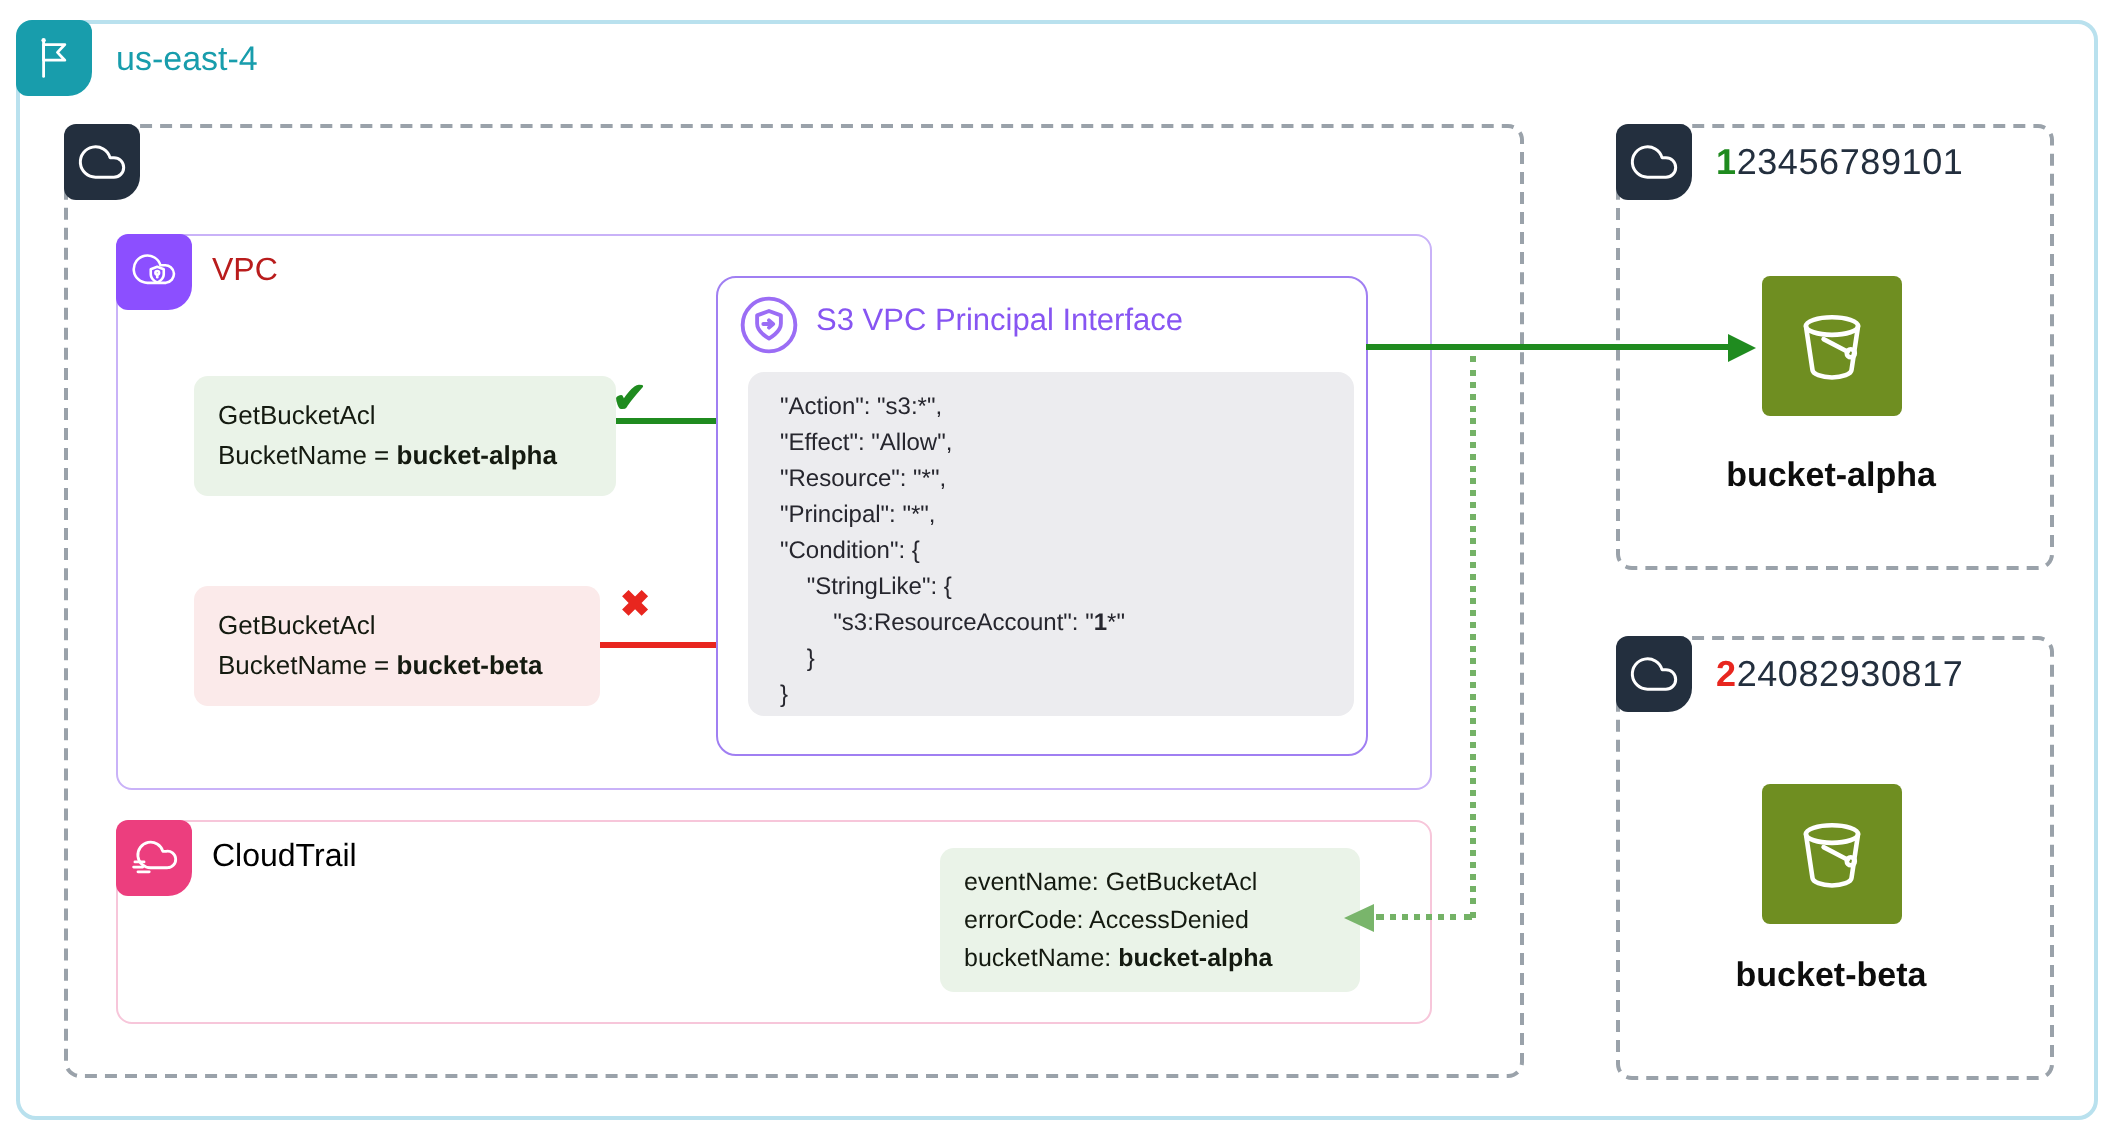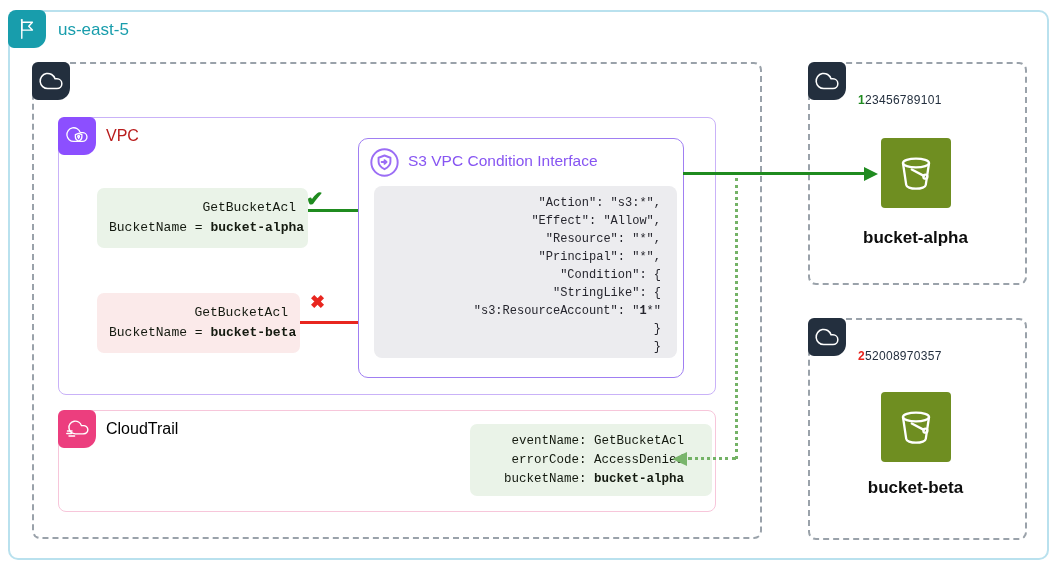--- a/index.html
+++ b/index.html
@@ -24,33 +24,33 @@
   .sq-navy{background:#232f3e;}
   .sq-purple{background:#8c4fff;}
   .sq-pink{background:#ec3e7e;}
   .bucket-sq{width:70px;height:70px;background:#6f8e21;border-radius:4px;display:flex;align-items:center;justify-content:center;}
 
   
   .region-label{left:58px;top:20px;font-size:17px;color:#189dac;}
   .vpc-label{left:106px;top:127px;font-size:16px;color:#b91c1c;}
   .ep-title{left:408px;top:152px;font-size:15.5px;color:#8755f2;}
   .ct-label{left:106px;top:420px;font-size:16px;color:#000000;}
-  .acct-num{font-size:12px;color:#232f3e;letter-spacing:.3px;margin-top:22px;}
+  .acct-num{font-size:18px;color:#232f3e;letter-spacing:.3px;}
   .acct-num b.g{color:#1f8b1f;} .acct-num b.r{color:#e8261f;}
   .bucket-label{width:215px;text-align:center;font-size:17px;font-weight:bold;color:#0d0d0d;}
 
   
-  pre{margin:0;font-family:Liberation Mono, monospace;white-space:pre;text-align:right;}
+  pre{margin:0;font-family:Liberation Sans, sans-serif;white-space:pre;}
   .req{border-radius:7px;padding:10px 12px;font-size:13px;line-height:1.55;color:#141a10;}
   .req-ok{left:97px;top:188px;width:187px;background:#eaf3e8;}
   .req-no{left:97px;top:293px;width:179px;background:#fbeaea;}
   .code{left:374px;top:186px;width:271px;height:156px;background:#ececef;border-radius:8px;
         padding:8px 16px;font-size:12px;line-height:18px;color:#26262e;overflow:hidden;}
   .log{left:470px;top:424px;width:186px;background:#eaf3e8;border-radius:7px;
-       padding:8px 28px;font-size:12.5px;line-height:1.5;color:#141a10;}
+       padding:8px 12px;font-size:12.5px;line-height:1.5;color:#141a10;}
 
   
   .mark-ok{left:306px;top:187px;font-size:21px;font-weight:bold;color:#1f8b1f;}
   .mark-no{left:310px;top:291px;font-size:18px;font-weight:bold;color:#e8261f;}
   .hline{height:0;}
   .l-ok{left:308px;top:209px;width:50px;border-top:3px solid #1f8b1f;}
   .l-no{left:300px;top:321px;width:58px;border-top:3px solid #e8261f;}
   .l-main{left:683px;top:172px;width:183px;border-top:3px solid #1f8b1f;}
   .head-r{left:864px;top:167px;width:0;height:0;border-top:7px solid transparent;
           border-bottom:7px solid transparent;border-left:14px solid #1f8b1f;}
@@ -65,21 +65,21 @@
 <div class="canvas">
 
   <div class="abs region-box"></div>
   <div class="abs icon-sq sq-teal" style="left:8px;top:10px;">
     <svg width="26" height="26" viewBox="0 0 24 24" fill="none" stroke="#fff" stroke-width="1.3" stroke-linecap="round" stroke-linejoin="round">
       <circle cx="7.2" cy="3.8" r="1" fill="#fff" stroke="none"></circle>
       <line x1="7.2" y1="4.8" x2="7.2" y2="20.5"></line>
       <path d="M7.2 5.8 H17 L13.6 9.4 L17 13 H7.2 Z"></path>
     </svg>
   </div>
-  <div class="abs region-label">us-east-5</div>
+  <div class="abs region-label">us-east-4</div>
 
   <div class="abs dashed-box cloud-box"></div>
   <div class="abs icon-sq sq-navy" style="left:32px;top:62px;">
     <svg width="26" height="26" viewBox="0 0 24 24" fill="none" stroke="#fff" stroke-width="1.4" stroke-linecap="round" stroke-linejoin="round">
       <path d="M17.5 19H9a7 7 0 1 1 6.71-9h1.79a4.5 4.5 0 1 1 0 9Z"></path>
     </svg>
   </div>
 
   <div class="abs vpc-box"></div>
   <div class="abs icon-sq sq-purple" style="left:58px;top:117px;">
@@ -105,21 +105,21 @@
   <div class="abs mark-no">✖</div>
 
   <div class="abs ep-box"></div>
   <div class="abs" style="left:369px;top:147px;">
     <svg width="31" height="31" viewBox="0 0 24 24" fill="none" stroke="#9b6df5" stroke-width="1.5" stroke-linecap="round" stroke-linejoin="round">
       <circle cx="12" cy="12" r="10.2"></circle>
       <path d="M12 6.6 L16.6 8.3 V11.4 C16.6 14.8 12 17.2 12 17.2 S7.4 14.8 7.4 11.4 V8.3 Z"></path>
       <path d="M9.8 11.6 H13.4 M12 10.2 L13.6 11.6 L12 13"></path>
     </svg>
   </div>
-  <div class="abs ep-title">S3 VPC Condition Interface</div>
+  <div class="abs ep-title">S3 VPC Principal Interface</div>
   <div class="abs code">
     <pre><span>"Action": "s3:*",
 "Effect": "Allow",
 "Resource": "*",
 "Principal": "*",
 "Condition": {
     "StringLike": {
         "s3:ResourceAccount": "</span><b>1</b><span>*"
     }
 }</span></pre>
@@ -155,21 +155,21 @@
     </svg>
   </div>
   <div class="abs bucket-label" style="left:808px;top:228px;">bucket-alpha</div>
 
   <div class="abs dashed-box acct-box acct2"></div>
   <div class="abs icon-sq sq-navy" style="left:808px;top:318px;">
     <svg width="26" height="26" viewBox="0 0 24 24" fill="none" stroke="#fff" stroke-width="1.4" stroke-linecap="round" stroke-linejoin="round">
       <path d="M17.5 19H9a7 7 0 1 1 6.71-9h1.79a4.5 4.5 0 1 1 0 9Z"></path>
     </svg>
   </div>
-  <div class="abs acct-num" style="left:858px;top:327px;"><b class="r">2</b><span>52008970357</span></div>
+  <div class="abs acct-num" style="left:858px;top:327px;"><b class="r">2</b><span>24082930817</span></div>
   <div class="abs bucket-sq" style="left:881px;top:392px;">
     <svg width="46" height="46" viewBox="0 0 24 24" fill="none" stroke="#fff" stroke-width="1.2" stroke-linecap="round" stroke-linejoin="round">
       <ellipse cx="12" cy="6.8" rx="6.8" ry="2.3"></ellipse>
       <path d="M5.2 6.8 L6.9 18.2 C7 19.3 9.2 20.2 12 20.2 S17 19.3 17.1 18.2 L18.8 6.8"></path>
       <path d="M9.8 10.2 L16.1 13.5"></path>
         <circle cx="16.9" cy="13.9" r="1.05"></circle>
     </svg>
   </div>
   <div class="abs bucket-label" style="left:808px;top:478px;">bucket-beta</div>
 

